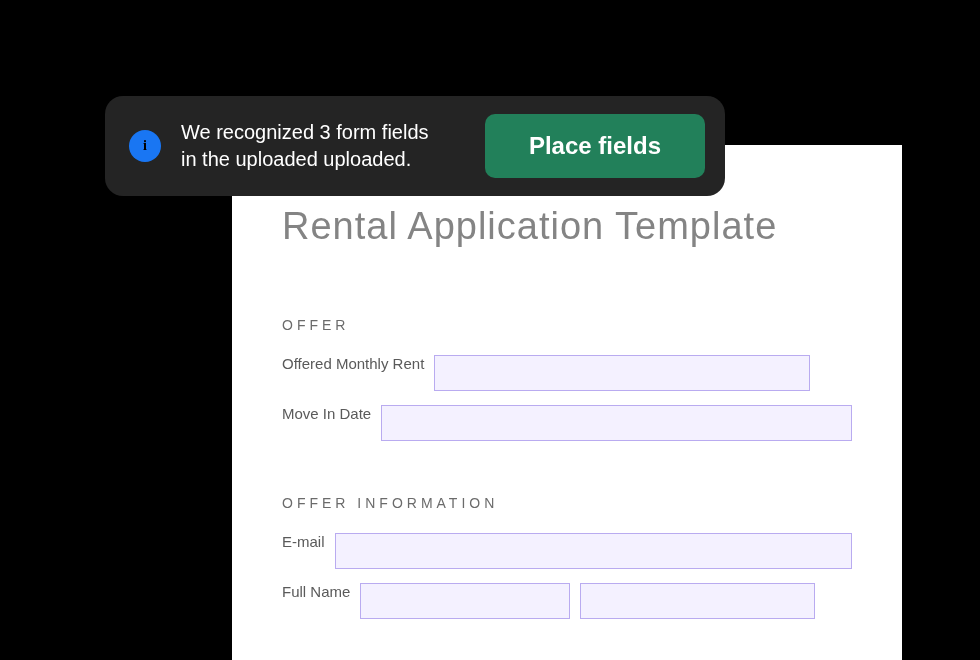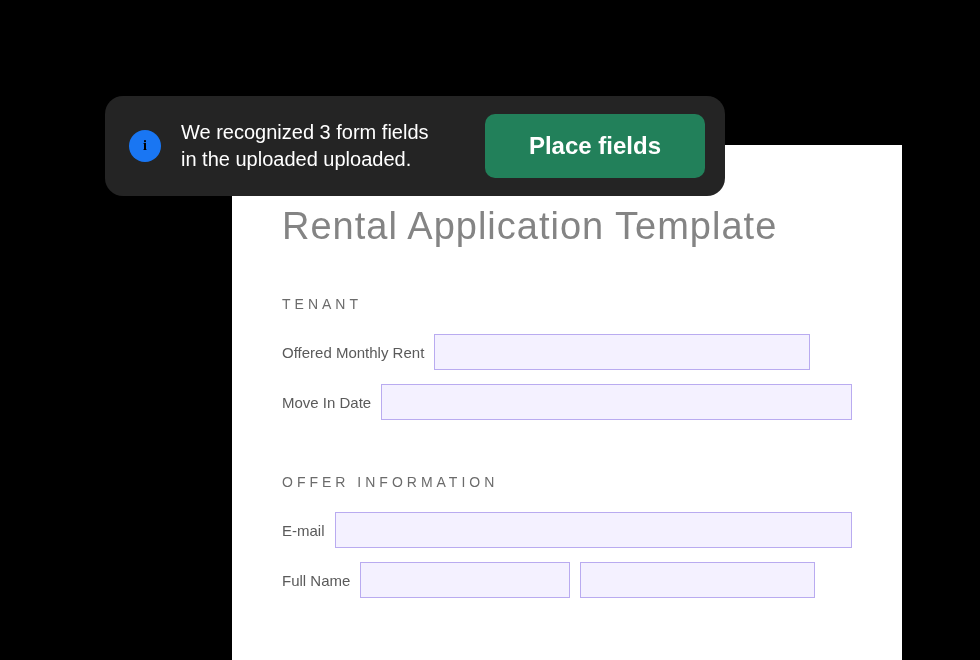--- a/index.html
+++ b/index.html
@@ -22,32 +22,32 @@
       width: 670px;
       height: 600px;
       background: #ffffff;
       padding: 60px 50px 50px 50px;
     }
     .doc-title {
       font-size: 38px;
       font-weight: 400;
       color: #848484;
       letter-spacing: 1px;
-      margin-bottom: 48px;
+      margin-bottom: 69px;
     }
     .section-heading {
       font-size: 14px;
       font-weight: 400;
       color: #6b6b6b;
       letter-spacing: 4px;
       margin-bottom: 22px;
     }
     .form-row {
       display: flex;
-      align-items: center;
+      align-items: flex-start;
       margin-bottom: 14px;
       gap: 10px;
     }
     .form-label {
       font-size: 15px;
       color: #5a5a5a;
       font-weight: 400;
       white-space: nowrap;
     }
     .form-input {
@@ -127,21 +127,21 @@
       cursor: pointer;
       flex-shrink: 0;
     }
   </style>
 </head>
 <body>
 
 <div class="document">
   <h1 class="doc-title">Rental Application Template</h1>
 
-  <div class="section-heading">TENANT</div>
+  <div class="section-heading">OFFER</div>
 
   <div class="form-row">
     <span class="form-label">Offered Monthly Rent</span>
     <div class="form-input rent"></div>
   </div>
 
   <div class="form-row">
     <span class="form-label">Move In Date</span>
     <div class="form-input movein"></div>
   </div>

